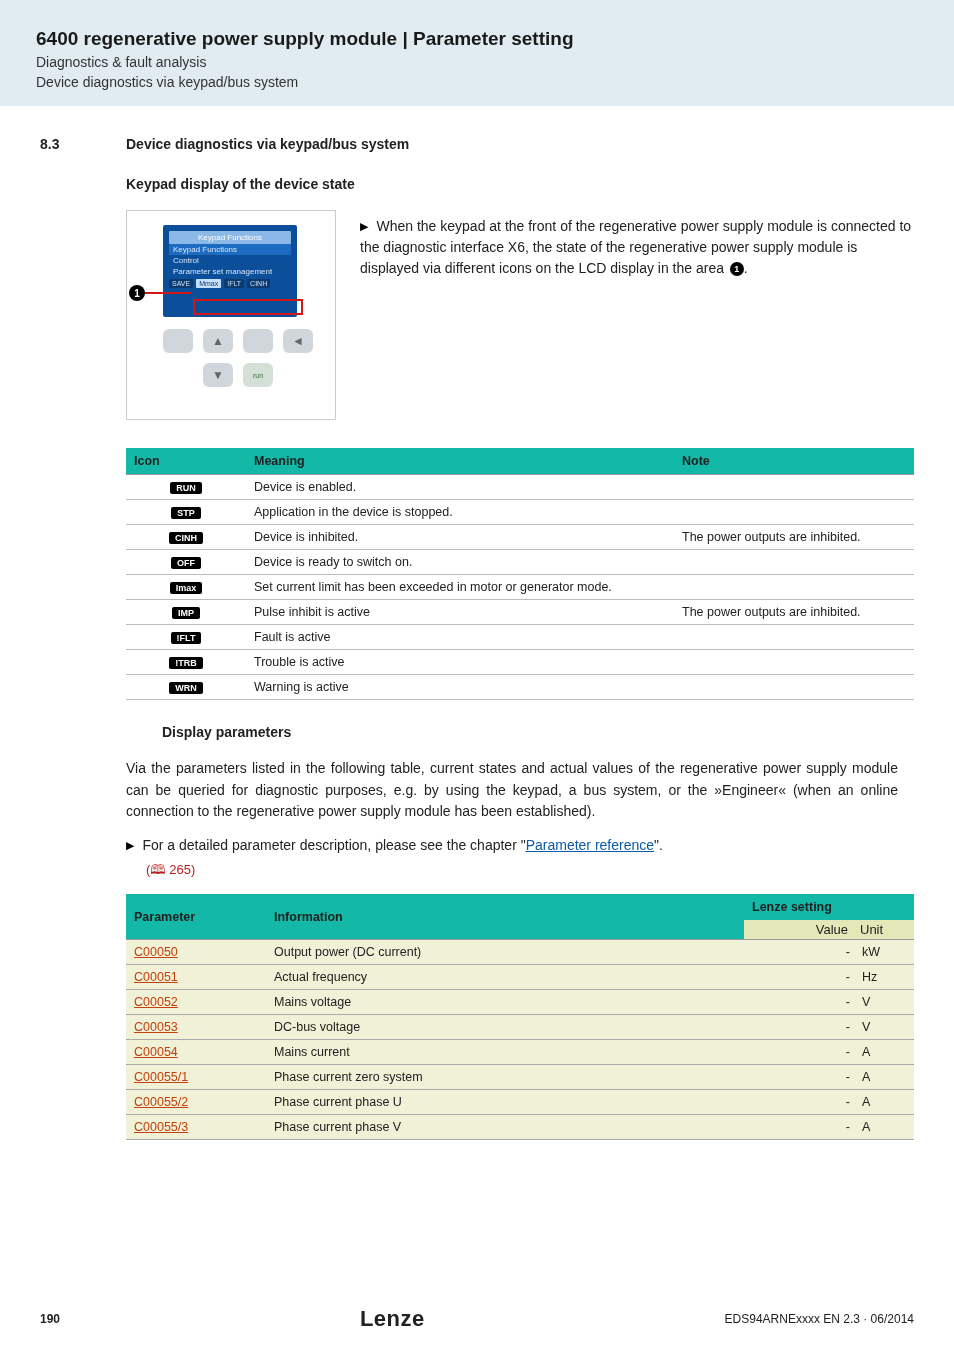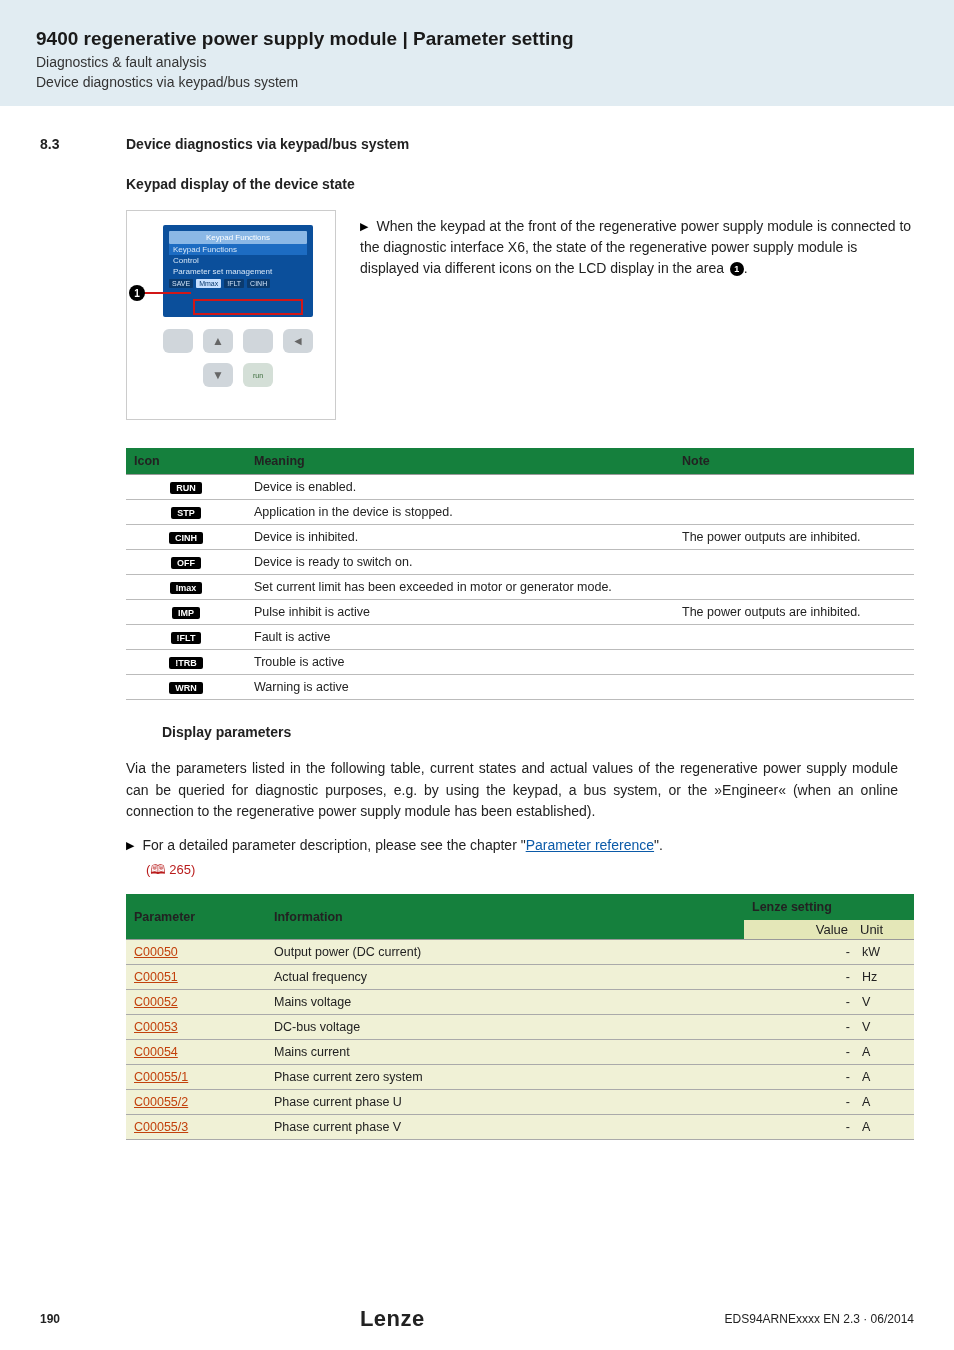--- a/index.html
+++ b/index.html
@@ -59,21 +59,21 @@
   .keypad-figure {
     width: 210px;
     height: 210px;
     border: 1px solid #ccc;
     position: relative;
     background: #fff;
     flex-shrink: 0;
     padding: 14px 14px 8px 36px;
   }
   .keypad-screen {
-    width: 150px;
+    width: 134px;
     height: 92px;
     background: #0b4f9b;
     border-radius: 2px;
     position: relative;
     padding: 6px 6px 4px 6px;
   }
   .screen-title {
     background: #8bb8e6;
     color: #fff;
     font-size: 8px;
@@ -171,21 +171,21 @@
     vertical-align: middle;
     margin-left: 2px;
   }
   
   table.icon-table, table.param-table {
     width: 100%;
     border-collapse: collapse;
     font-size: 12.5px;
   }
   table.icon-table th, table.param-table th {
-    background: #15803d;
+    background: #14b8a6;
     text-align: left;
     font-weight: 700;
     padding: 6px 8px;
     border-bottom: 1px solid #999;
   }
   table.icon-table td, table.param-table td {
     padding: 5px 8px;
     border-bottom: 1px solid #bbb;
     vertical-align: top;
   }
@@ -247,21 +247,21 @@
     font-weight: 800;
     font-size: 22px;
     letter-spacing: 0.5px;
   }
   .footer .pgnum { font-weight: 700; }
 </style>
 </head>
 <body>
 
 <div class="top-band">
-  <div class="doc-title">9400 regenerative power supply module | Parameter setting</div>
+  <div class="doc-title">6400 regenerative power supply module | Parameter setting</div>
   <div class="doc-sub1">Diagnostics &amp; fault analysis</div>
   <div class="doc-sub2">Device diagnostics via keypad/bus system</div>
 </div>
 
 <div class="content">
 
   <div class="section-row">
     <div class="section-num">8.3</div>
     <div class="section-title">Device diagnostics via keypad/bus system</div>
   </div>

